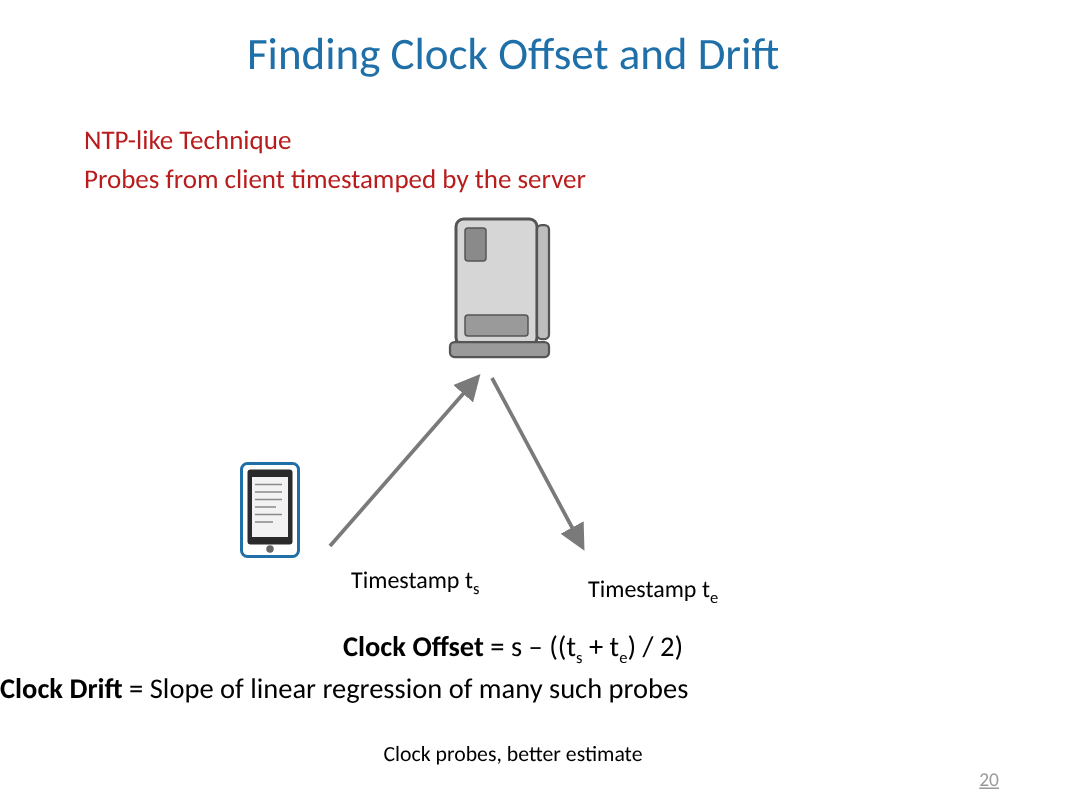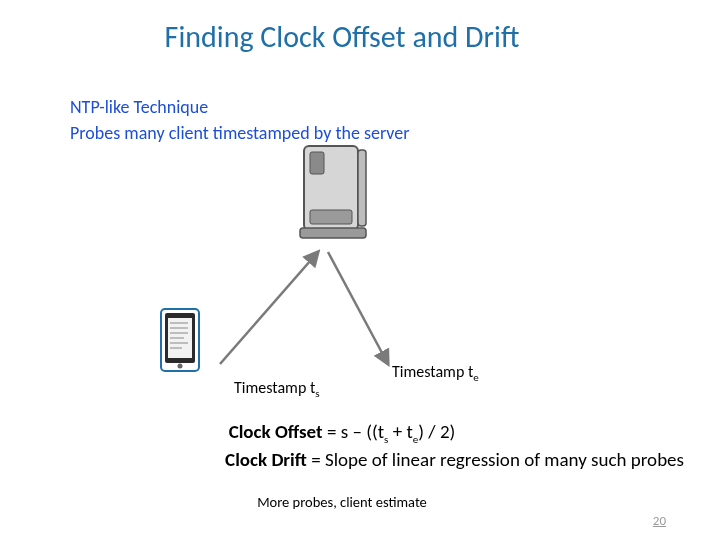--- a/index.html
+++ b/index.html
@@ -19,23 +19,23 @@
   }
   .title {
     color: #1f6fa8;
     font-size: 30px;
     font-weight: 400;
     text-align: center;
     padding-top: 18px;
     margin: 0;
   }
   .body-text {
-    color: #1d4ed8;
+    color: #b91c1c;
     font-size: 18px;
-    margin: 14px;
+    margin: 0;
     position: absolute;
   }
   .line1 { left: 56px; top: 82px; }
   .line2 { left: 56px; top: 108px; }
   .server {
     position: absolute;
     left: 298px;
     top: 140px;
   }
   .timestamp-s {
@@ -57,38 +57,38 @@
   }
   .timestamp-ts {
     position: absolute;
     left: 234px;
     top: 378px;
     font-size: 16px;
   }
   .timestamp-te {
     position: absolute;
     left: 392px;
-    top: 362px;
+    top: 384px;
     font-size: 16px;
   }
   .sub { font-size: 11px; vertical-align: sub; }
   .formula1 {
     position: absolute;
     left: 0;
     right: 0;
     top: 420px;
     text-align: center;
     font-size: 19px;
   }
   .formula2 {
     position: absolute;
     left: 0;
     right: 0;
     top: 448px;
-    text-align: right;
+    text-align: left;
     font-size: 19px;
   }
   .bold { font-weight: 700; }
   .footnote {
     position: absolute;
     left: 0;
     right: 0;
     top: 493px;
     text-align: center;
     font-size: 14.5px;
@@ -103,21 +103,21 @@
   }
 </style>
 </head>
 <body>
 
 <div class="slide">
 
   <h1 class="title">Finding Clock Offset and Drift</h1>
 
   <p class="body-text line1">NTP-like Technique</p>
-  <p class="body-text line2">Probes many client timestamped by the server</p>
+  <p class="body-text line2">Probes from client timestamped by the server</p>
 
   <div class="server">
     <svg width="72" height="102" viewBox="0 0 72 102">
       <rect x="6" y="6" width="54" height="84" rx="5" fill="#d6d6d6" stroke="#555" stroke-width="2"></rect>
       <rect x="60" y="10" width="8" height="76" rx="3" fill="#bdbdbd" stroke="#555" stroke-width="1.5"></rect>
       <rect x="12" y="12" width="14" height="22" rx="2" fill="#8a8a8a" stroke="#555"></rect>
       <rect x="12" y="70" width="42" height="14" rx="2" fill="#9a9a9a" stroke="#555"></rect>
       <rect x="2" y="88" width="66" height="10" rx="3" fill="#9a9a9a" stroke="#555" stroke-width="1.5"></rect>
     </svg>
   </div>
@@ -159,17 +159,17 @@
   </div>
 
   <div class="formula1">
     <span class="bold">Clock Offset</span><span> = s – ((t</span><span class="sub">s</span><span> + t</span><span class="sub">e</span><span>) / 2)</span>
   </div>
 
   <div class="formula2">
     <span class="bold">Clock Drift</span><span> = Slope of linear regression of many such probes</span>
   </div>
 
-  <div class="footnote">More probes, client estimate</div>
+  <div class="footnote">Clock probes, better estimate</div>
 
   <div class="pagenum">20</div>
 
 </div>
 
 </body></html>

